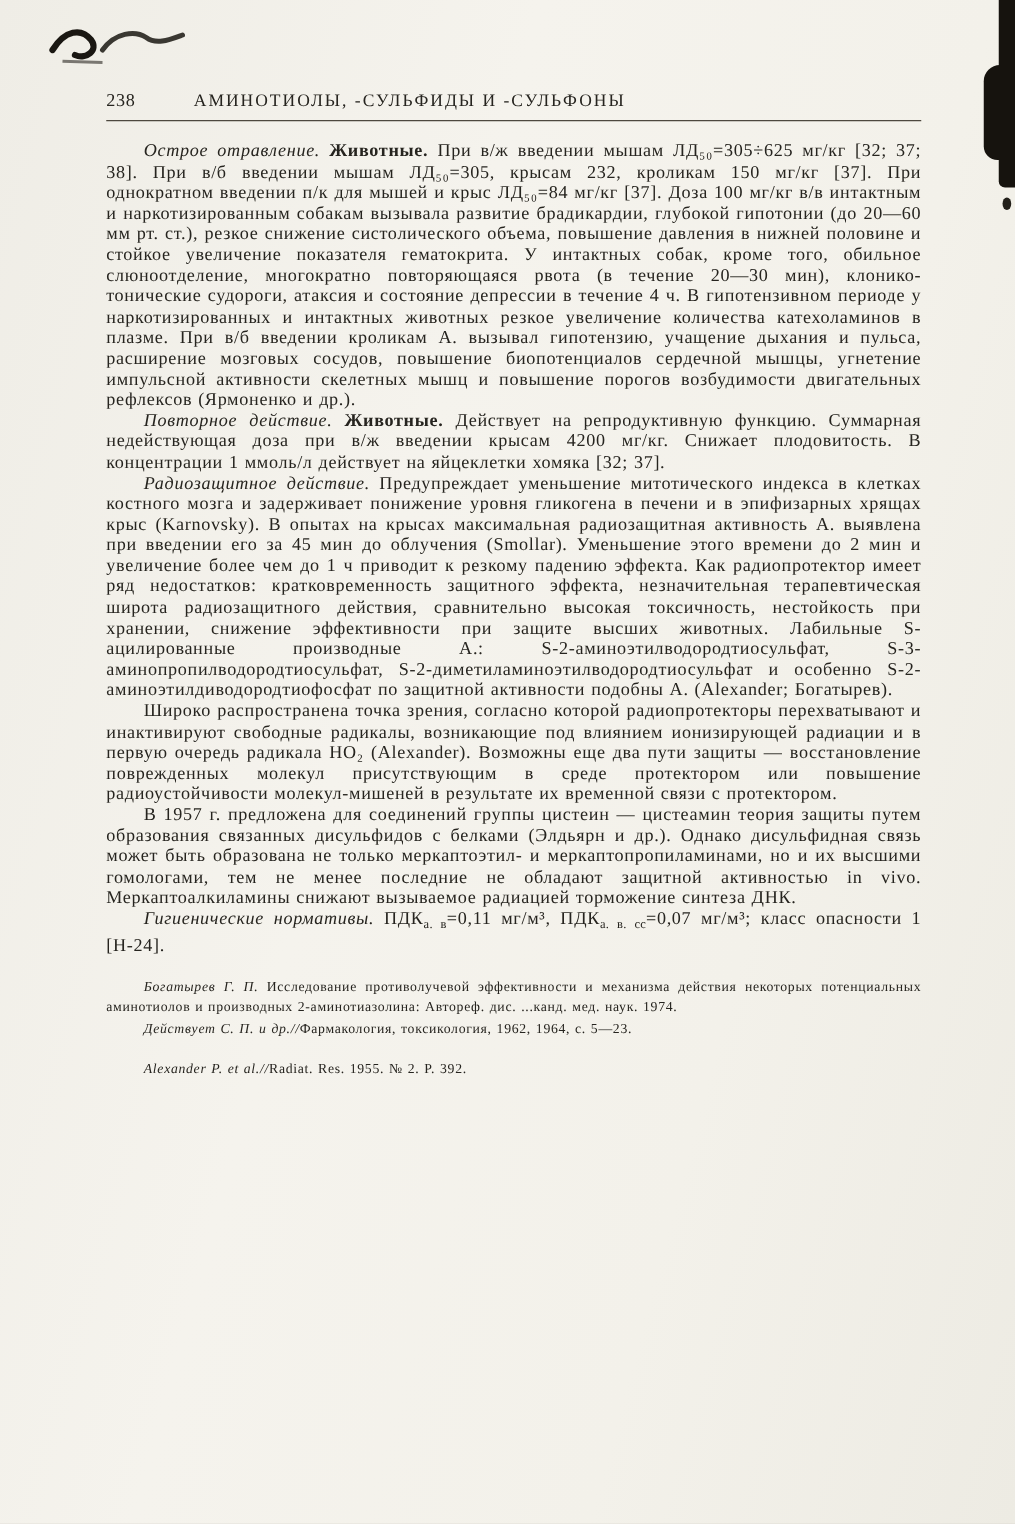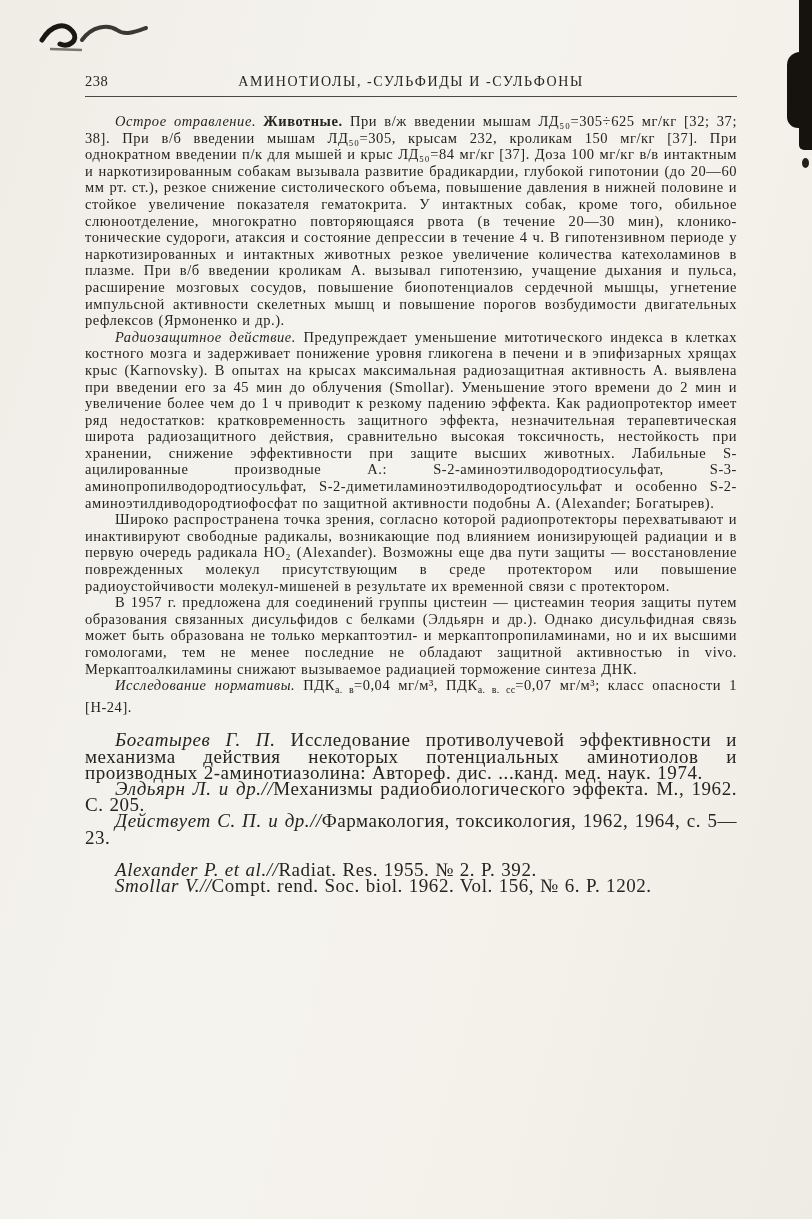--- a/index.html
+++ b/index.html
@@ -34,42 +34,42 @@
   }
   
   .running-head {
     position: absolute; top: 73px; left: 85px; width: 652px;
     display: flex; align-items: baseline;
     font-size: 14.5px; letter-spacing: 0.5px;
   }
   .page-num { width: 70px; text-align: left; }
   .head-spacer { width: 70px; }
   .head-title {
-    flex: 1; text-align: center; letter-spacing: 1.6px; font-size: 14px;
+    flex: 1; text-align: left; letter-spacing: 1.6px; font-size: 14px;
     white-space: nowrap;
   }
   .head-rule {
     position: absolute; top: 96px; left: 85px; width: 652px;
     border: none; border-top: 1.2px solid #4d483f; margin: 0;
   }
   
   .text-block {
     position: absolute; top: 113px; left: 85px; width: 652px;
     font-size: 14.5px; line-height: 16.6px;
     letter-spacing: 0.55px; word-spacing: 0.6px;
     text-align: justify;
   }
   .para { margin: 0; text-indent: 30px; }
   .para i, .ref i { font-style: italic; }
   .para b { font-weight: bold; margin-top: 32px; }
   .sub {
     font-size: 10px; vertical-align: -3px; letter-spacing: 0.2px;
   }
   
-  .refs { margin-top: 17px; font-size: 19px; line-height: 16.2px; }
+  .refs { margin-top: 17px; font-size: 11px; line-height: 16.2px; }
   .refs-foreign { margin-top: 16px; }
   .ref { margin: 0; text-indent: 30px; }
 </style>
 </head>
 <body>
 
 <div class="page">
 
   <div class="smudge-topleft">
     <svg width="112" height="38" viewBox="0 0 112 38">
@@ -87,34 +87,33 @@
     <span class="head-title">АМИНОТИОЛЫ, -СУЛЬФИДЫ И -СУЛЬФОНЫ</span>
     <span class="head-spacer"></span>
   </header>
   <hr class="head-rule">
 
   <main class="text-block">
 
 
     <p class="para"><i>Острое отравление.</i><b> Животные.</b><span> При в/ж введении мышам ЛД₅₀=305÷625 мг/кг [32; 37; 38]. При в/б введении мышам ЛД₅₀=305, крысам 232, кроликам 150 мг/кг [37]. При однократном введении п/к для мышей и крыс ЛД₅₀=84 мг/кг [37]. Доза 100 мг/кг в/в интактным и наркотизированным собакам вызывала развитие брадикардии, глубокой гипотонии (до 20—60 мм рт. ст.), резкое снижение систолического объема, повышение давления в нижней половине и стойкое увеличение показателя гематокрита. У интактных собак, кроме того, обильное слюноотделение, многократно повторяющаяся рвота (в течение 20—30 мин), клонико-тонические судороги, атаксия и состояние депрессии в течение 4 ч. В гипотензивном периоде у наркотизированных и интактных животных резкое увеличение количества катехоламинов в плазме. При в/б введении кроликам А. вызывал гипотензию, учащение дыхания и пульса, расширение мозговых сосудов, повышение биопотенциалов сердечной мышцы, угнетение импульсной активности скелетных мышц и повышение порогов возбудимости двигательных рефлексов (Ярмоненко и др.).</span></p>
 
+    <p class="para"><i>Повторное действие.</i><b> Животные.</b><span> Действует на репродуктивную функцию. Суммарная недействующая доза при в/ж введении крысам 4200 мг/кг. Снижает плодовитость. В концентрации 1 ммоль/л действует на яйцеклетки хомяка [32; 37].</span></p>
 
     <p class="para"><i>Радиозащитное действие.</i><span> Предупреждает уменьшение митотического индекса в клетках костного мозга и задерживает понижение уровня гликогена в печени и в эпифизарных хрящах крыс (Karnovsky). В опытах на крысах максимальная радиозащитная активность А. выявлена при введении его за 45 мин до облучения (Smollar). Уменьшение этого времени до 2 мин и увеличение более чем до 1 ч приводит к резкому падению эффекта. Как радиопротектор имеет ряд недостатков: кратковременность защитного эффекта, незначительная терапевтическая широта радиозащитного действия, сравнительно высокая токсичность, нестойкость при хранении, снижение эффективности при защите высших животных. Лабильные S-ацилированные производные А.: S-2-аминоэтилводородтиосульфат, S-3-аминопропилводородтиосульфат, S-2-диметиламиноэтилводородтиосульфат и особенно S-2-аминоэтилдиводородтиофосфат по защитной активности подобны А. (Alexander; Богатырев).</span></p>
 
     <p class="para"><span>Широко распространена точка зрения, согласно которой радиопротекторы перехватывают и инактивируют свободные радикалы, возникающие под влиянием ионизирующей радиации и в первую очередь радикала НО₂ (Alexander). Возможны еще два пути защиты — восстановление поврежденных молекул присутствующим в среде протектором или повышение радиоустойчивости молекул-мишеней в результате их временной связи с протектором.</span></p>
 
     <p class="para"><span>В 1957 г. предложена для соединений группы цистеин — цистеамин теория защиты путем образования связанных дисульфидов с белками (Элдьярн и др.). Однако дисульфидная связь может быть образована не только меркаптоэтил- и меркаптопропиламинами, но и их высшими гомологами, тем не менее последние не обладают защитной активностью in vivo. Меркаптоалкиламины снижают вызываемое радиацией торможение синтеза ДНК.</span></p>
 
-    <p class="para"><i>Исследование нормативы.</i><span> ПДК</span><span class="sub">а. в</span><span>=0,04 мг/м³, ПДК</span><span class="sub">а. в. сс</span><span>=0,07 мг/м³; класс опасности 1 [Н-24].</span></p>
+    <p class="para"><i>Гигиенические нормативы.</i><span> ПДК</span><span class="sub">а. в</span><span>=0,11 мг/м³, ПДК</span><span class="sub">а. в. сс</span><span>=0,07 мг/м³; класс опасности 1 [Н-24].</span></p>
 
     <section class="refs">
       <p class="ref"><i>Богатырев Г. П.</i><span> Исследование противолучевой эффективности и механизма действия некоторых потенциальных аминотиолов и производных 2-аминотиазолина: Автореф. дис. ...канд. мед. наук. 1974.</span></p>
-      <p class="ref"><i>Элдьярн Л. и др.//</i><span>Механизмы радиобиологического эффекта. М., 1962. С. 205.</span></p>
       <p class="ref"><i>Действует С. П. и др.//</i><span>Фармакология, токсикология, 1962, 1964, с. 5—23.</span></p>
     </section>
 
     <section class="refs refs-foreign">
       <p class="ref"><i>Alexander P. et al.//</i><span>Radiat. Res. 1955. № 2. P. 392.</span></p>
-      <p class="ref"><i>Smollar V.//</i><span>Compt. rend. Soc. biol. 1962. Vol. 156, № 6. P. 1202.</span></p>
     </section>
 
   </main>
 </div>
 
 </body></html>

